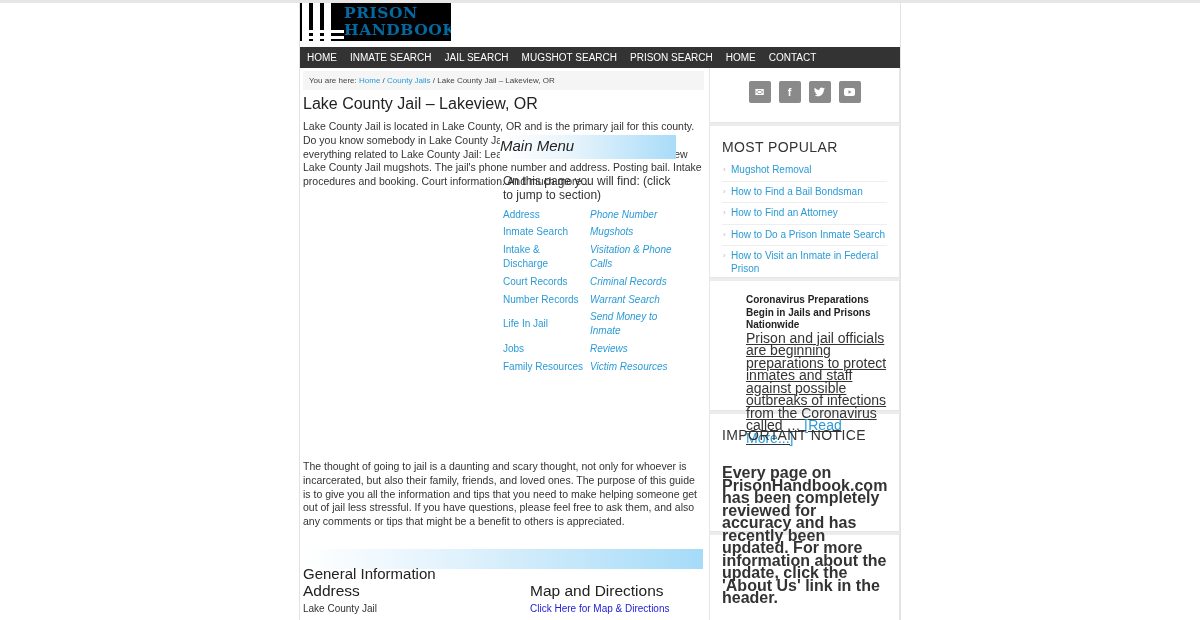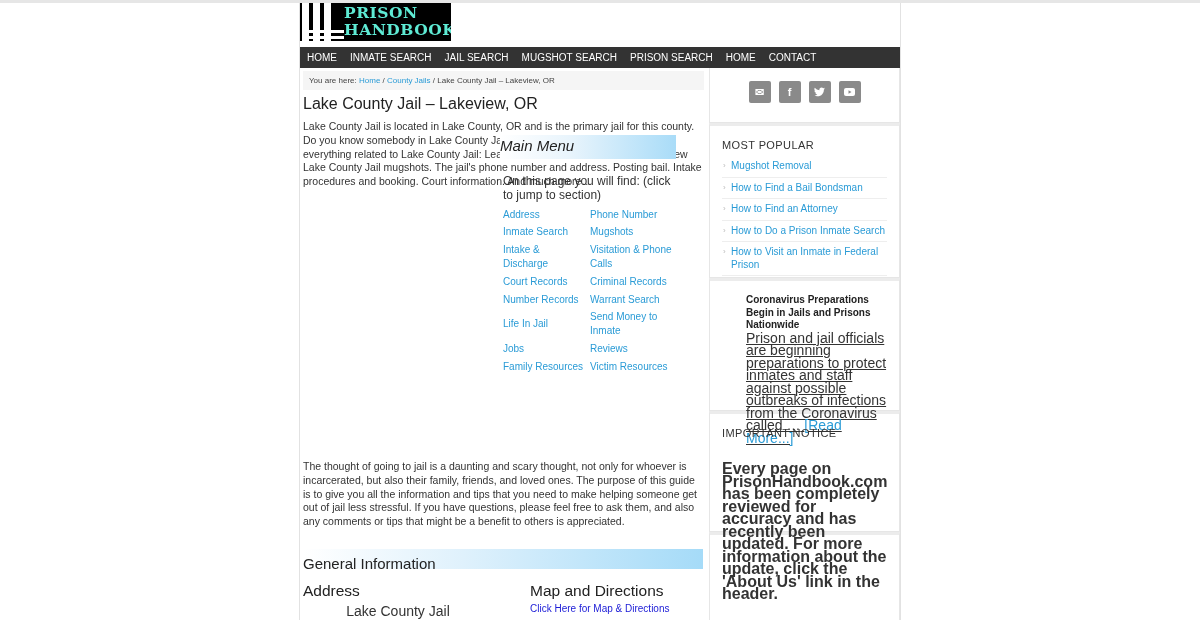--- a/index.html
+++ b/index.html
@@ -4,46 +4,46 @@
   <style>
     * { box-sizing: border-box; margin: 0; padding: 0; }
     html, body { width: 1200px; height: 620px; overflow: hidden; background: #ffffff; }
     body { font-family: "Liberation Sans", sans-serif; color: #333; position: relative; }
     .topbar { position: absolute; left: 0; top: 0; width: 1200px; height: 3px; background: #e6e6e6; }
     .wrap { position: absolute; left: 299px; top: 3px; width: 602px; height: 617px; border-left: 1px solid #e2e2e2; border-right: 1px solid #e2e2e2; background: #fff; }
     .logo { position: absolute; left: 0; top: 0; width: 151px; height: 38px; background: #000; overflow: hidden; }
     .logo .bars { position: absolute; left: 2px; top: 0; width: 40px; height: 38px; }
     .logo .bar { position: absolute; top: 0; width: 7px; height: 38px; background: #fff; }
     .logo .hbar { position: absolute; left: 0; width: 42px; height: 3px; background: #fff; }
-    .logo .text { position: absolute; left: 44px; top: 1px; color: #5eead4; font-family: "DejaVu Serif", serif; font-weight: bold; font-size: 15.5px; line-height: 17px; letter-spacing: 0.5px; }
+    .logo .text { position: absolute; left: 44px; top: 1px; color: #0369a1; font-family: "DejaVu Serif", serif; font-weight: bold; font-size: 15.5px; line-height: 17px; letter-spacing: 0.5px; }
     .nav { position: absolute; left: 0; top: 44px; width: 600px; height: 21px; background: #333333; display: flex; align-items: center; padding-left: 7px; }
     .nav a { color: #fff; font-size: 10px; text-decoration: none; margin-right: 13px; letter-spacing: 0px; }
     .main { position: absolute; left: 3px; top: 68px; width: 401px; }
     .crumb { background: #f5f5f5; height: 19px; font-size: 8px; color: #444; padding: 5px 0 0 6px; }
     .crumb a { color: #2a9bd6; text-decoration: none; }
     h1 { font-weight: normal; font-size: 16px; color: #222; margin-top: 4px; line-height: 20px; }
     p.intro, p.body { font-size: 10.5px; line-height: 13.8px; color: #333; margin-top: 6px; }
     .mm { position: absolute; left: 200px; top: 132px; width: 176px; }
     .mm .mmhead { height: 24px; font-size: 15px; color: #222; padding: 2px 0 0 0; background: linear-gradient(to right, #ffffff 0%, #e8f4fc 40%, #a9dcf8 100%); font-style: italic; }
     .mm .mmsub { font-size: 12px; color: #333; line-height: 13.8px; margin-top: 16px; padding-left: 3px; }
     .mm table { border-collapse: collapse; margin-top: 3px; }
     .mm td { font-size: 10px; line-height: 13.8px; color: #2a9bd6; vertical-align: middle; padding: 2px 3px 2px 3px; }
     .mm td.c1 { width: 87px; }
-    .mm td.c2 { width: 89px; }
-    .sec { position: absolute; left: 3px; top: 546px; width: 400px; height: 20px; background: linear-gradient(to right, #ffffff 0%, #dff1fc 40%, #a5dbf8 100%); font-size: 15px; color: #222; padding-top: 6px; }
+    .mm td.c2 { width: 89px; font-style: italic; }
+    .sec { position: absolute; left: 3px; top: 546px; width: 400px; height: 20px; background: linear-gradient(to right, #ffffff 0%, #dff1fc 40%, #a5dbf8 100%); font-size: 15px; color: #222; padding-top: 16px; }
     .addr { position: absolute; left: 3px; top: 578px; width: 190px; }
     .map { position: absolute; left: 194px; top: 578px; width: 210px; margin-left: 36px; }
     .addr h3, .map h3 { font-weight: normal; font-size: 15.5px; color: #222; line-height: 19px; }
-    .addr div.v { font-size: 14px; color: #333; margin-top: 3px; text-align: center; }
+    .addr div.v { font-size: 10px; color: #333; margin-top: 3px; }
     .map a { display: block; font-size: 10px; color: #1a1ad6; text-decoration: none; margin-top: 3px; }
     .side { position: absolute; left: 409px; top: 65px; width: 191px; }
     .widget { border: 1px solid #e6e6e6; border-top: 3px solid #ececec; background: #fff; padding: 0 12px; }
     .social { height: 55px; display: flex; justify-content: center; gap: 8px; padding-top: 13px; border-top: none; }
     .social .si { width: 22px; height: 22px; background: #8a8a8a; border-radius: 2px; display: flex; align-items: center; justify-content: center; color: #fff; font-size: 11px; font-weight: bold; }
-    .wtitle { font-size: 11px; color: #333; letter-spacing: 0.4px; margin-top: 13px; }
+    .wtitle { font-size: 14px; color: #333; letter-spacing: 0.4px; margin-top: 13px; }
     .plist { margin-top: 5px; }
     .plist .pi { border-bottom: 1px solid #eee; padding: 4px 0 4px 9px; font-size: 10px; line-height: 12.5px; color: #2a9bd6; position: relative; }
     .plist .pi .arr { position: absolute; left: 1px; top: 4px; color: #bbb; font-size: 8px; }
     .news { padding-top: 13px; padding-bottom: 10px; }
     .news .nt { font-weight: bold; font-size: 10px; line-height: 12.5px; color: #222; }
     .news .nx { font-size: 14px; line-height: 12.5px; color: #333; text-decoration: underline; }
     .news .nx a { color: #2a9bd6; text-decoration: none; }
     .news .rule { border-bottom: 1px solid #eee; margin-top: 8px; }
     .notice .nx { font-size: 16px; line-height: 12.5px; color: #333; margin-top: 24px; padding-bottom: 6px; font-weight: bold; }
   </style>

